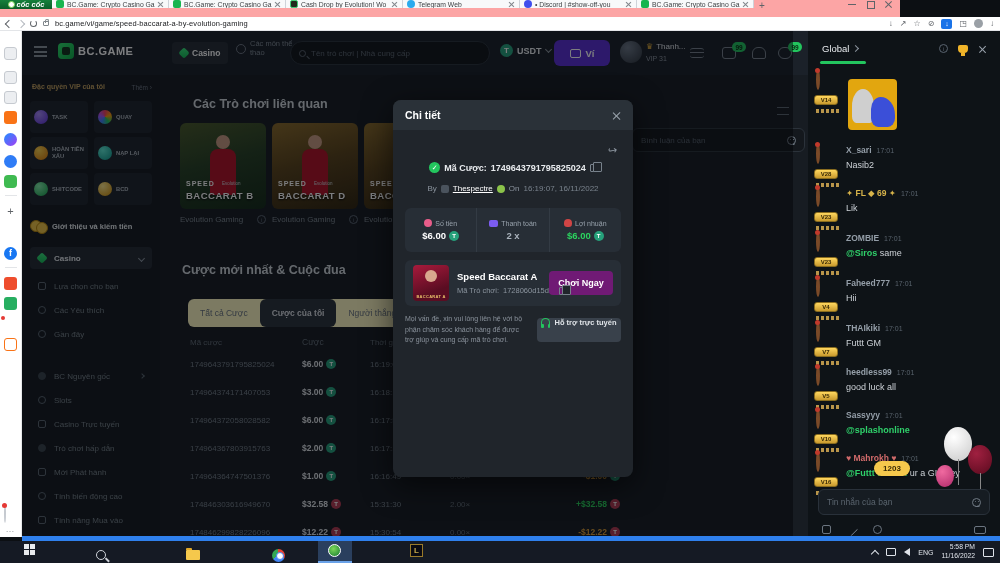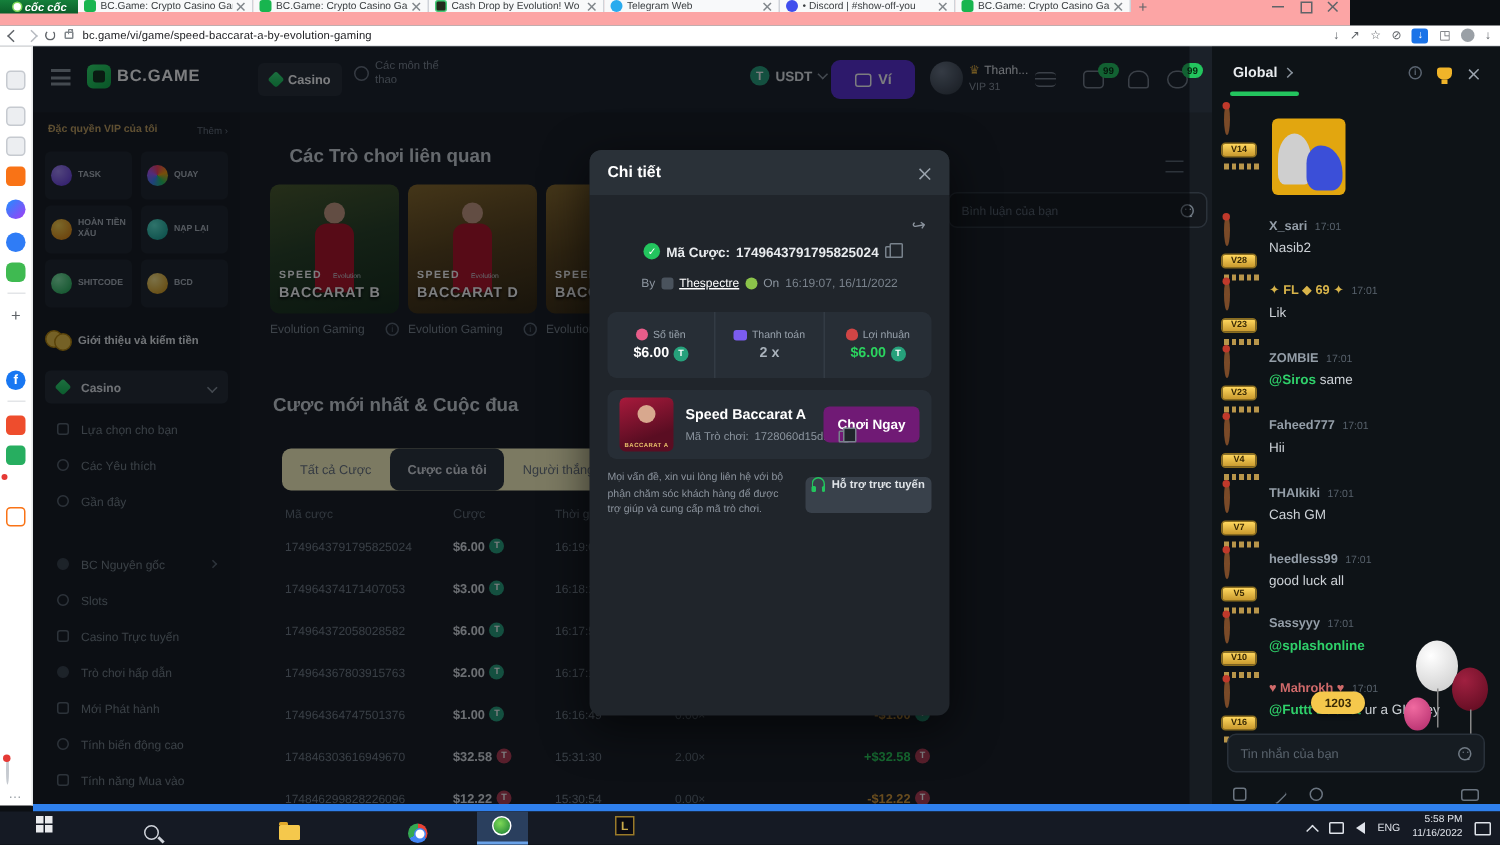--- a/index.html
+++ b/index.html
@@ -183,21 +183,21 @@
   .play-btn{width:64px;height:24px;background:#701a75;border-radius:4px;color:#fff;font-size:9px;font-weight:bold;display:flex;align-items:center;justify-content:center;flex:none}
   .m-foot{position:absolute;left:12px;top:214px;width:216px;display:flex;gap:8px;align-items:center}
   .sup-text{width:124px;font-size:7px;color:#8b939d;line-height:1.5}
   .sup-btn{width:84px;height:24px;background:#39414b;border-radius:4px;display:flex;justify-content:center;gap:4px;color:#dfe3e7;font-size:7.5px;font-weight:bold}
   .hphone{width:9px;height:7px;border:1.4px solid #23c55e;border-bottom:none;border-radius:5px 5px 0 0;position:relative;flex:none}
   .hphone:before,.hphone:after{content:"";position:absolute;bottom:-3px;width:2.5px;height:4px;border-radius:1px;background:#23c55e}
   .hphone:before{left:-1px}.hphone:after{right:-1px}
 
   
   .chat{position:absolute;left:786px;top:0;width:192px;height:506px;background:#0e1317;z-index:10}
-  .ch-head{position:absolute;left:0;top:12px;width:100%;display:flex;align-items:center;padding:0 14px;gap:4px;color:#e8ebee;font-size:9.5px;font-weight:bold}
+  .ch-head{position:absolute;left:0;top:12px;width:100%;display:flex;align-items:center;padding:0 14px;gap:4px;color:#e8ebee;font-size:9.5px;font-weight:normal}
   .ch-arr{width:5px;height:5px;border-right:1.4px solid #8b949e;border-top:1.4px solid #8b949e;transform:rotate(45deg)}
   .ch-ics{margin-left:auto;display:flex;align-items:center;gap:10px}
   .trophy{width:10px;height:8px;background:#f0b429;border-radius:2px 2px 4px 4px;position:relative}
   .trophy:after{content:"";position:absolute;left:3px;bottom:-3px;width:4px;height:3px;background:#f0b429}
   .ch-x{width:8px;height:8px;position:relative}
   .ch-x:before,.ch-x:after{content:"";position:absolute;left:4px;top:0;width:1.3px;height:9px;background:#9aa3ad}
   .ch-x:before{transform:rotate(45deg)}.ch-x:after{transform:rotate(-45deg)}
   .ch-underline{position:absolute;left:12px;top:30px;width:46px;height:3px;border-radius:2px;background:#23c55e}
   .msg{position:absolute;left:0;width:192px}
   .av{position:absolute;left:8px;top:2px;width:24px;height:24px;border-radius:50%;border:2px solid #7a4a28;position:relative}
@@ -349,20 +349,24 @@
         <span>BC.GAME</span>
       </div>
     <div class="chip casino">
         <span class="dia"></span>
         <span>Casino</span>
       </div>
     <div class="sports">
         <span class="ball"></span>
         <span style="width:46px">Các môn thể thao</span>
       </div>
+    <div class="searchbox">
+        <span class="mag"></span>
+        <span>Tên trò chơi | Nhà cung cấp</span>
+      </div>
     <div class="usdt-sel">
         <span class="coin usdt big">T</span>
         <span>USDT</span>
         <span class="caret"></span>
       </div>
     <div class="wallet-btn">
         <span class="wallet-ic"></span>
         <span>Ví</span>
       </div>
     <div class="hdr-avatar"></div>
@@ -719,21 +723,21 @@
       <span class="vip">V4</span>
       <span class="stars"></span>
       <span class="mname"><span>Faheed777</span><span class="mtime">17:01</span></span>
       <span class="mtext">Hii</span>
     </div>
     <div class="msg" style="top:290px;height:42px">
       <span class="av a6"></span>
       <span class="vip">V7</span>
       <span class="stars"></span>
       <span class="mname"><span>THAIkiki</span><span class="mtime">17:01</span></span>
-      <span class="mtext">Cash GM</span>
+      <span class="mtext">Futtt GM</span>
     </div>
     <div class="msg" style="top:334px;height:42px">
       <span class="av a7"></span>
       <span class="vip">V5</span>
       <span class="stars"></span>
       <span class="mname"><span>heedless99</span><span class="mtime">17:01</span></span>
       <span class="mtext">good luck all</span>
     </div>
     <div class="msg" style="top:377px;height:42px">
       <span class="av a8"></span>

